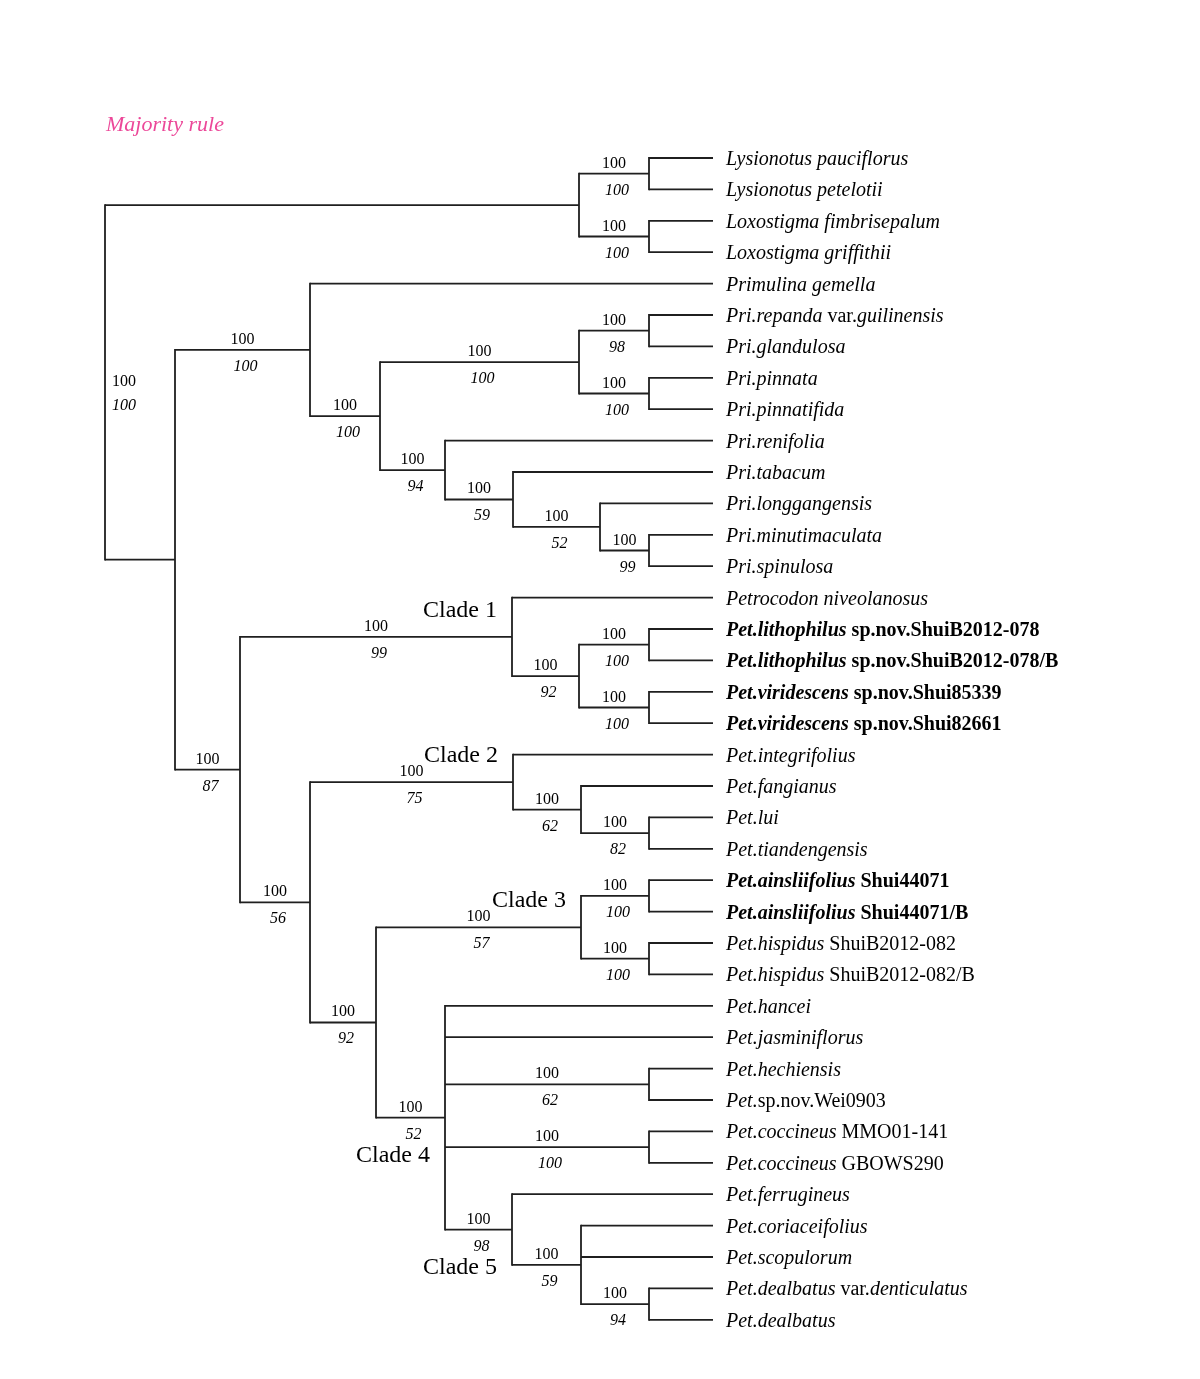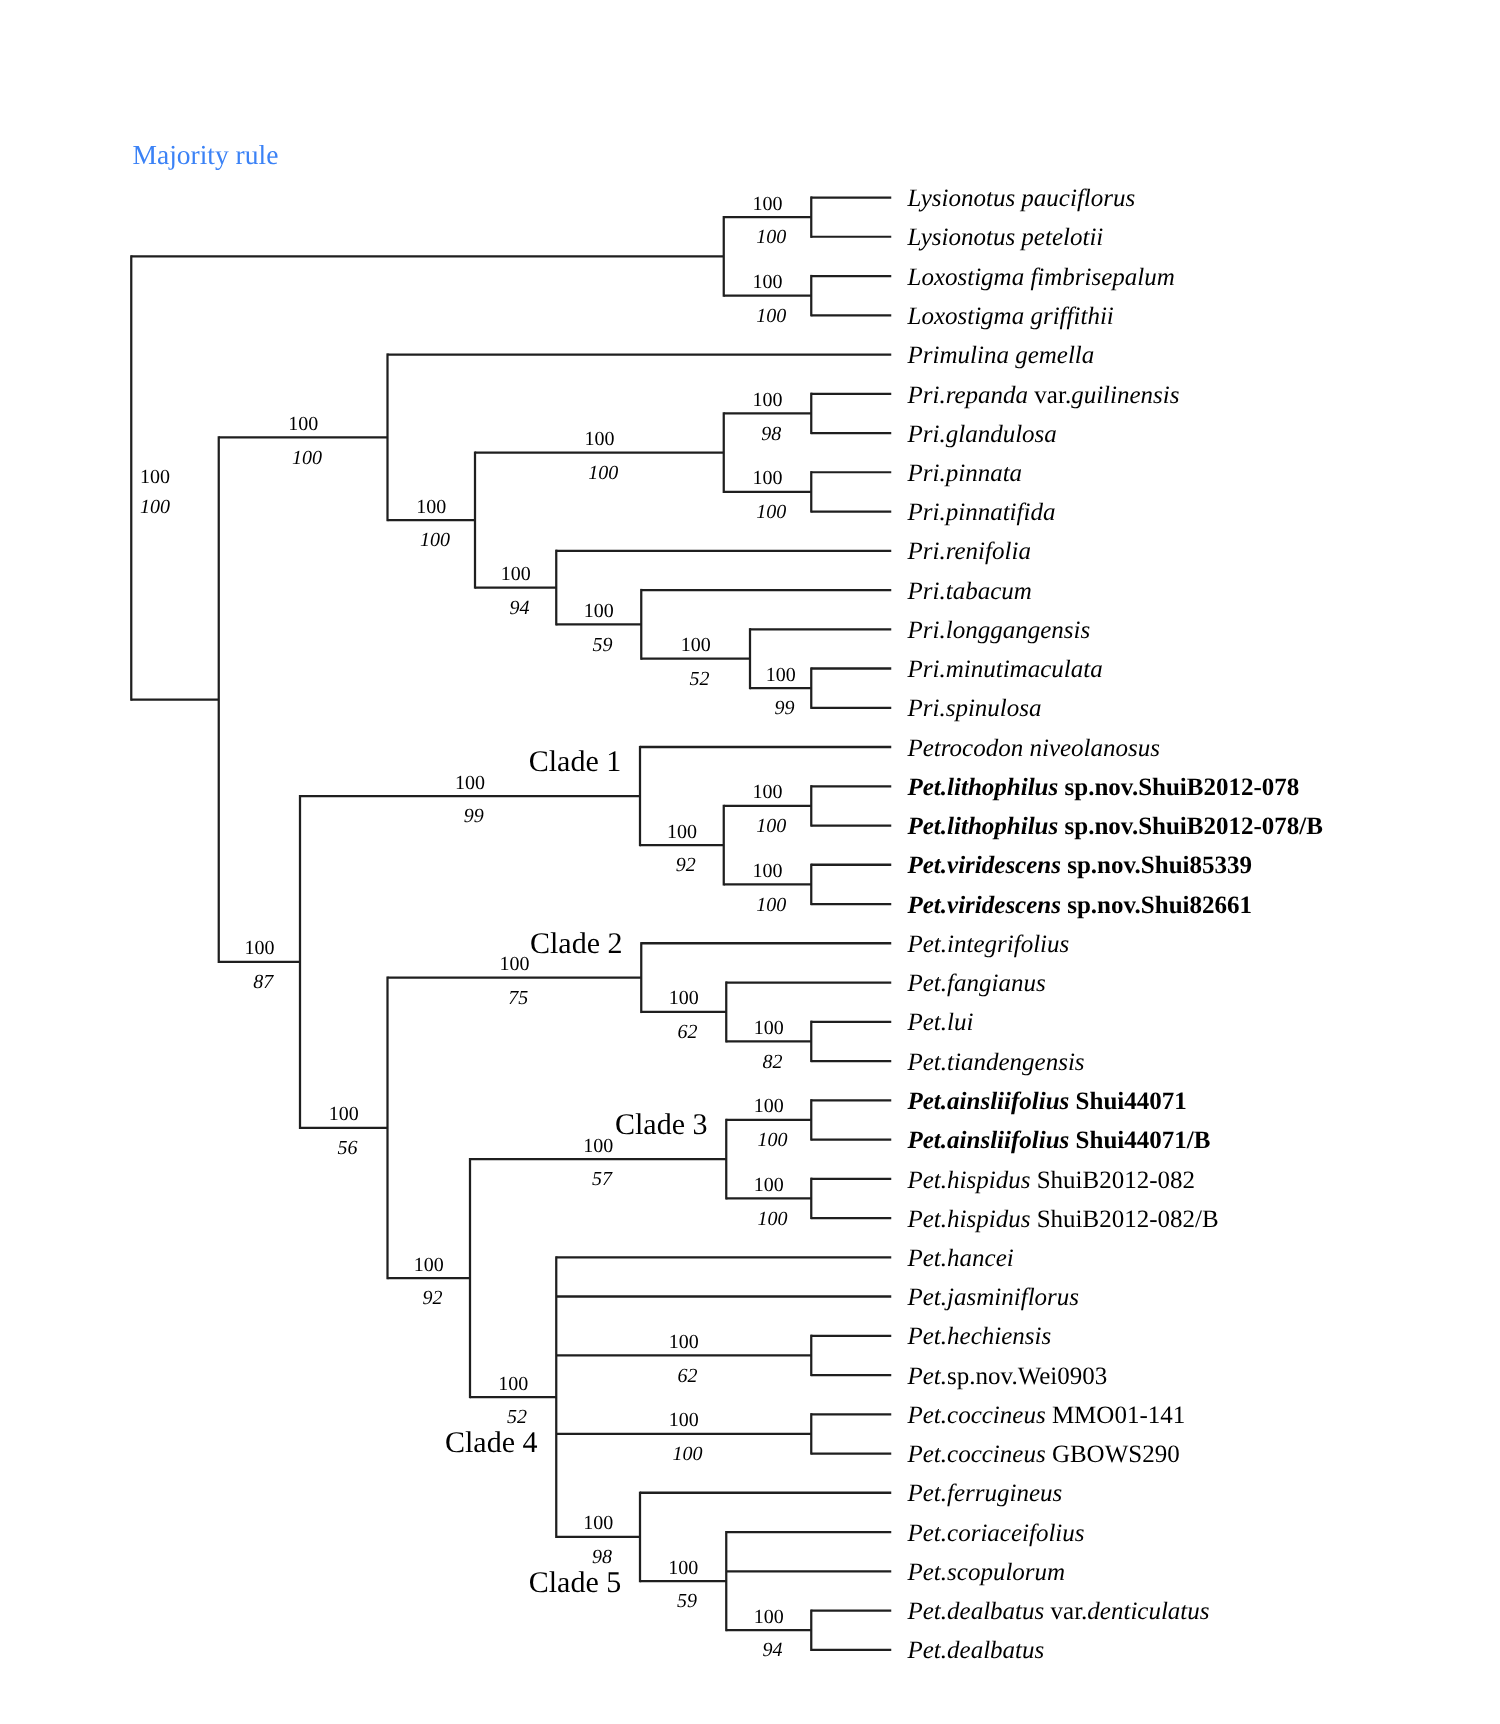--- a/index.html
+++ b/index.html
@@ -1,19 +1,19 @@
 <!DOCTYPE html>
 <html><head>
 <meta charset="utf-8">
 <style>
   html,body{margin:0;padding:0;background:#ffffff;}
   body{width:1200px;height:1379px;position:relative;overflow:hidden;
        font-family:"Liberation Serif","DejaVu Serif",serif;}
   .figure{position:absolute;inset:0;}
-  .title{position:absolute;left:106px;top:111px;font-size:22px;color:#3b82f6;}
+  .title{position:absolute;left:106px;top:111px;font-size:22px;color:#ec4899;font-style:italic;}
   svg{position:absolute;left:0;top:0;}
 </style>
 </head>
 <body>
 
 <div class="figure">
   <div class="title">Majority rule</div>
   <svg id="tree-svg" width="1200" height="1379" viewBox="0 0 1200 1379">
       <line x1="649" y1="158" x2="713" y2="158" stroke="#1f1f1f" stroke-width="1.8"></line>
       <text x="726" y="165" text-anchor="start" font-size="20" fill="#000000" font-family="&quot;Liberation Serif&quot;,&quot;DejaVu Serif&quot;,serif"><tspan font-style="italic">Lysionotus pauciflorus</tspan></text>

